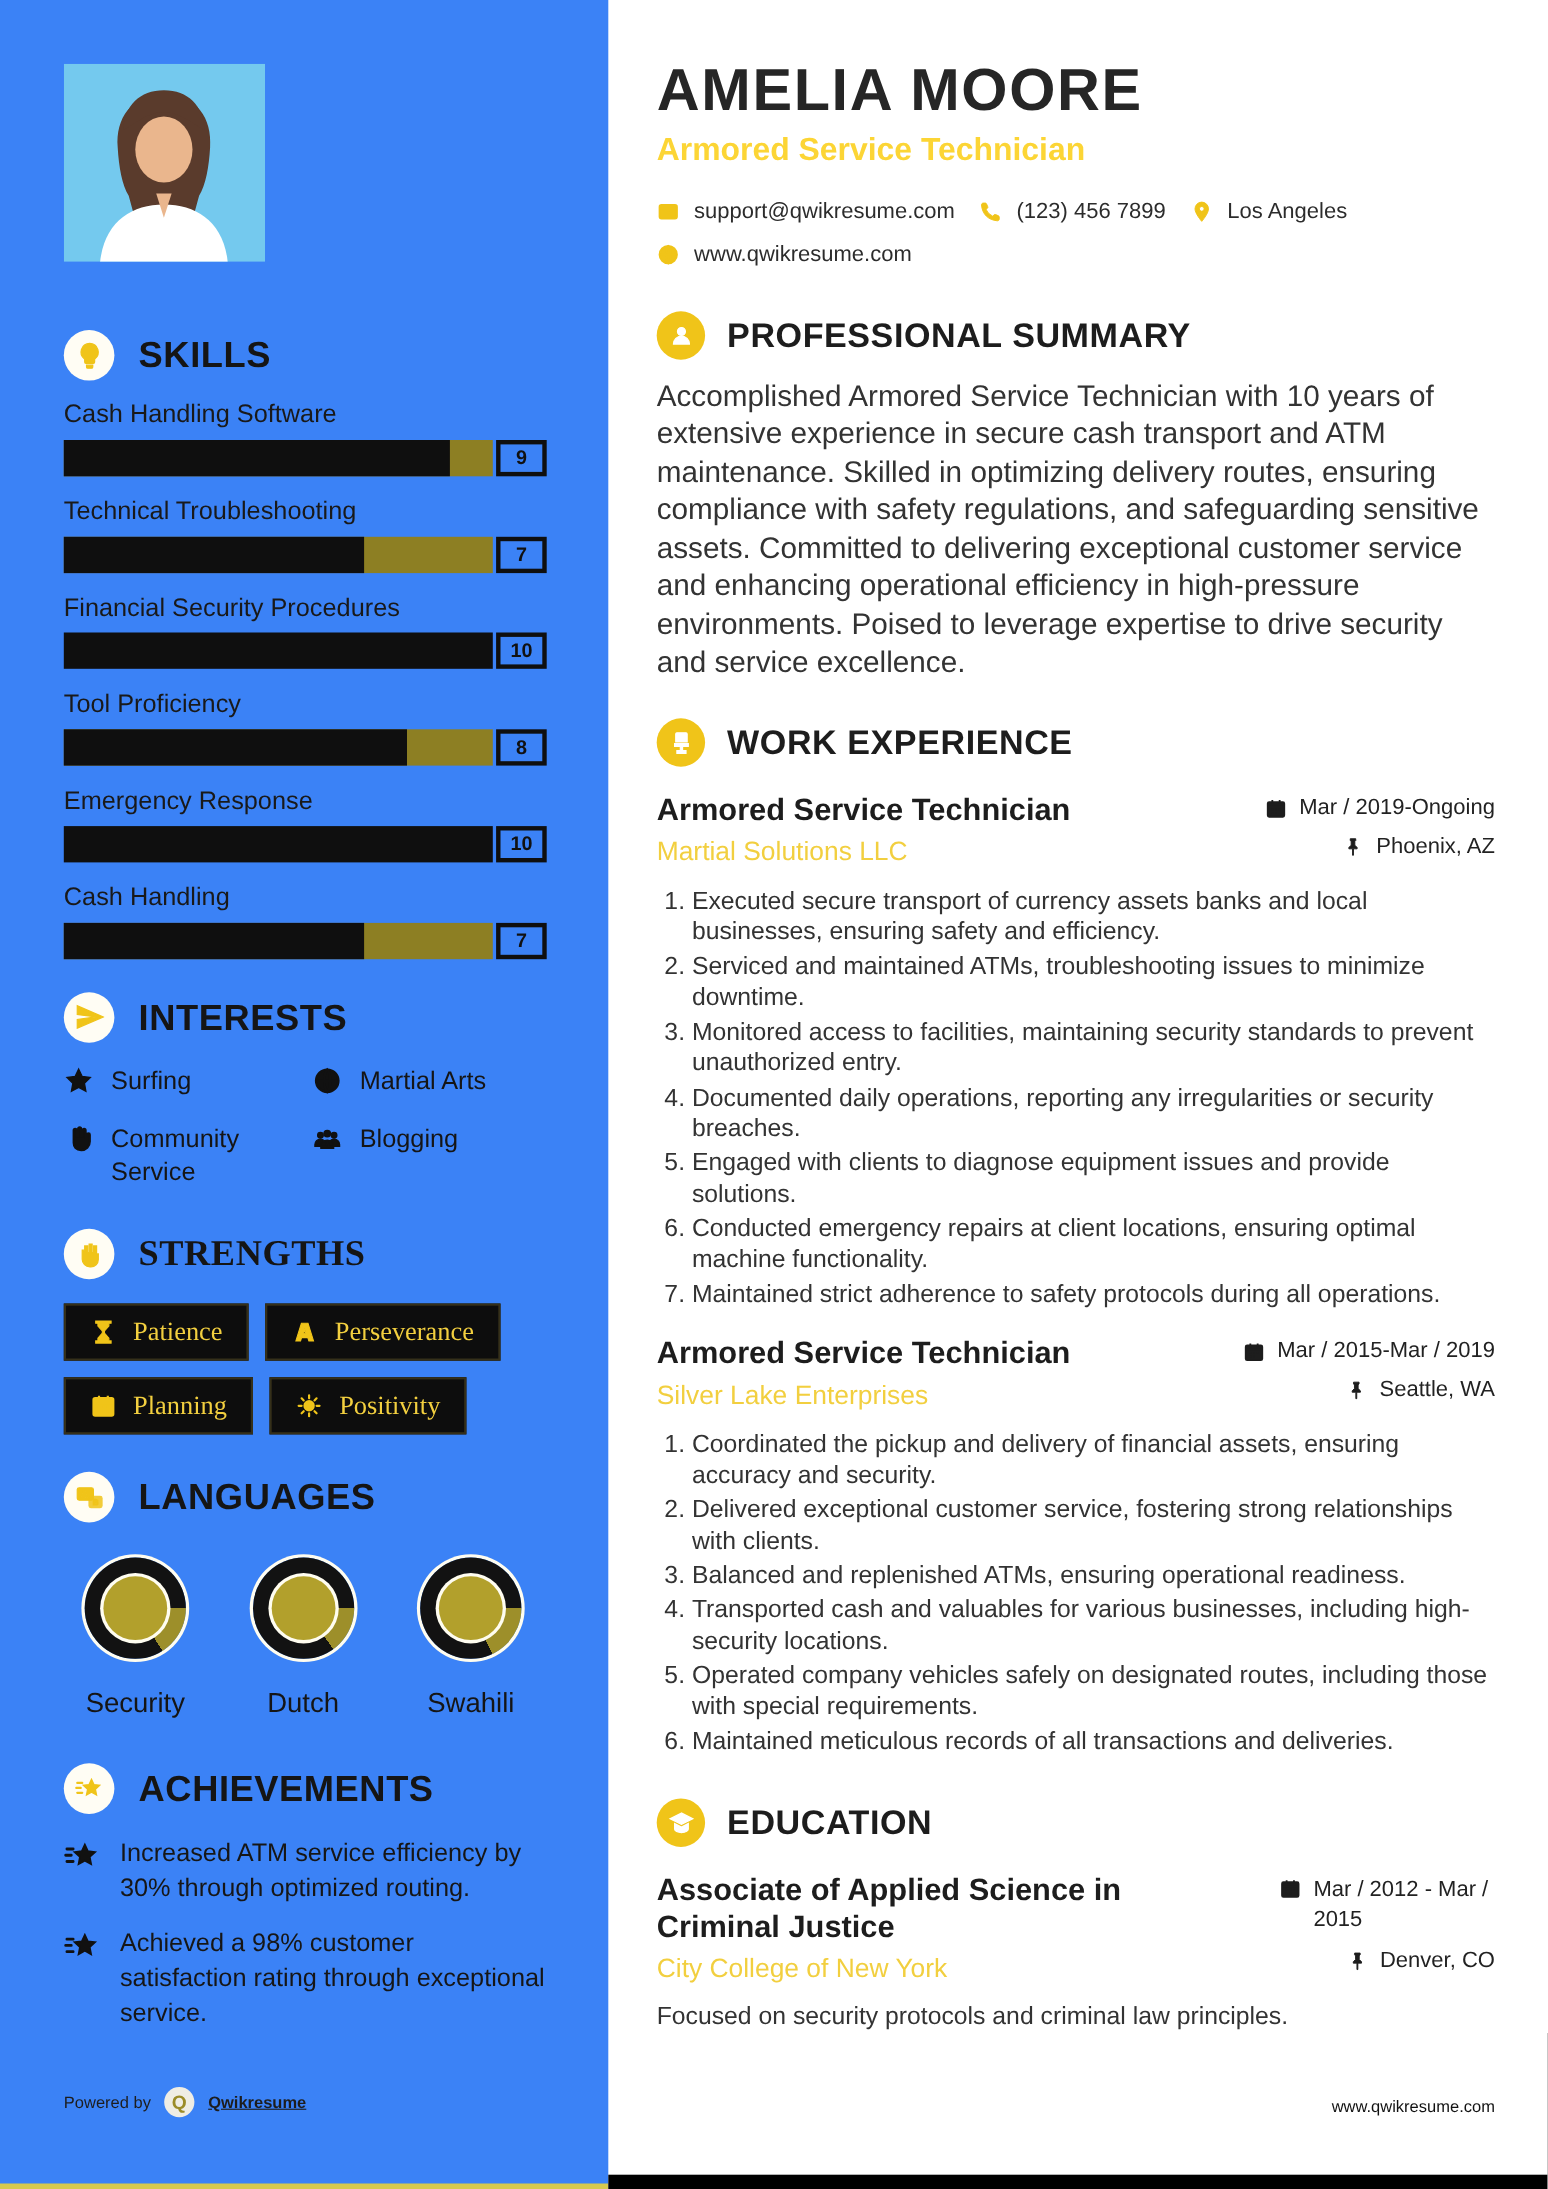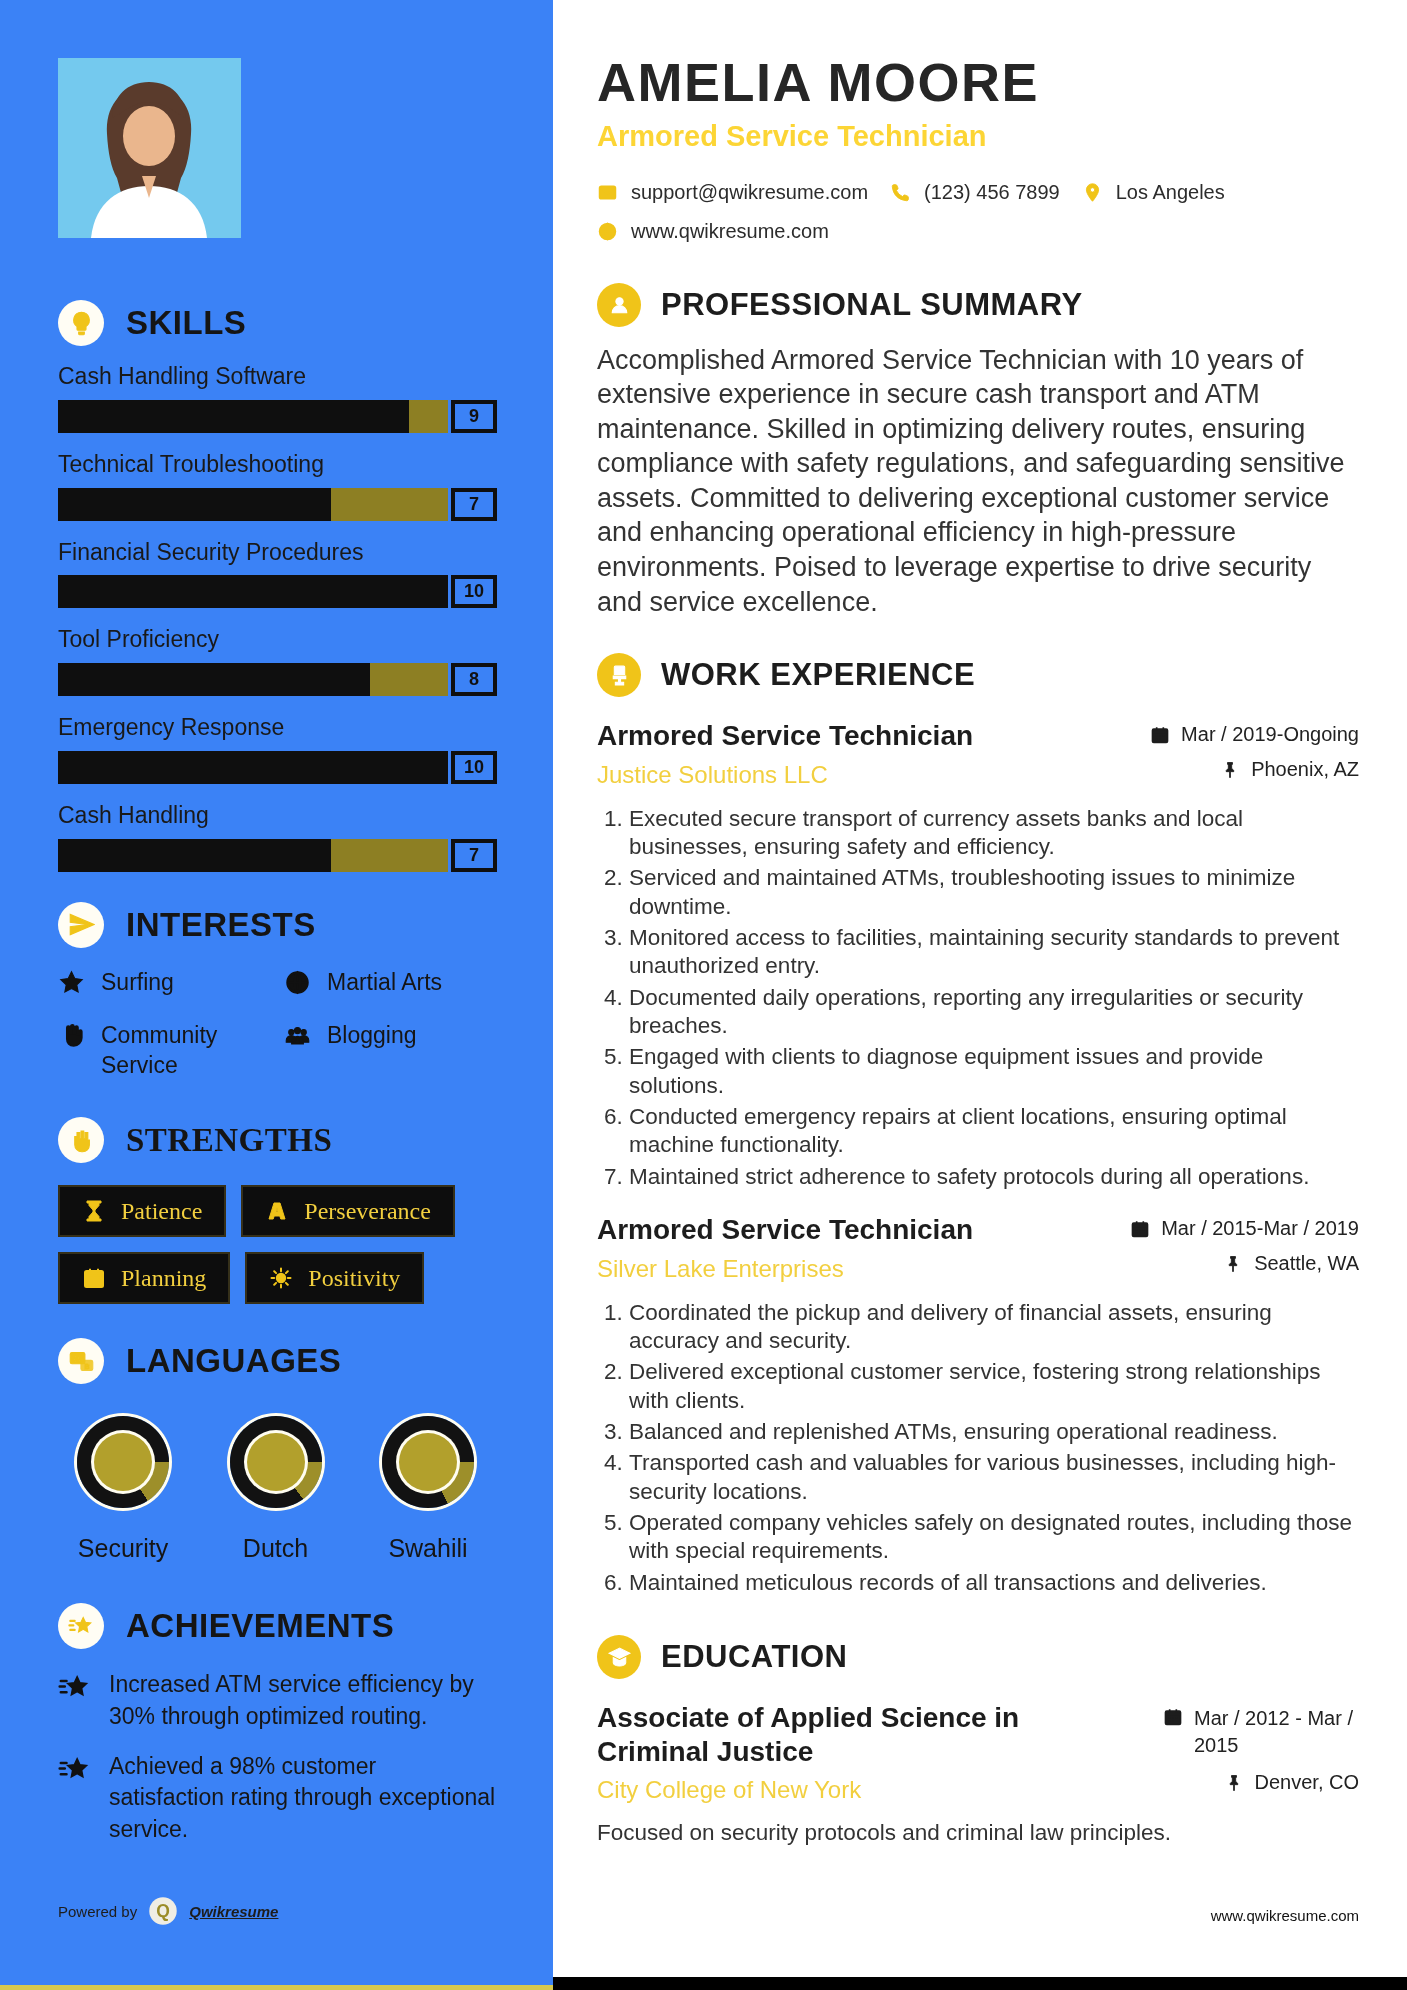--- a/index.html
+++ b/index.html
@@ -38,21 +38,21 @@
   .donut::after{content:"";position:absolute;inset:17px;border-radius:50%;background:#b2a02c;
                 box-shadow:0 0 0 3px #fffdf0;}
   .lang-label{margin-top:26px;font-size:25px;color:#151515;}
   .ach-list{margin-top:20px;}
   .ach-item{display:flex;gap:17px;margin-bottom:18px;}
   .ach-item svg{width:34px;height:34px;fill:#111;stroke:#111;flex-shrink:0;margin-top:2px;}
   .ach-text{font-size:23px;line-height:1.38;color:#161616;}
   .side-footer{position:absolute;left:58px;bottom:64px;display:flex;align-items:center;gap:11px;
                font-size:15px;color:#1d1d1d;}
   .q-logo{width:30px;height:30px;}
-  .brand-link{color:#1d1d1d;text-decoration:underline;font-weight:700;cursor:pointer;font-style:italic;}
+  .brand-link{color:#1d1d1d;text-decoration:underline;font-weight:700;cursor:pointer;}
   .side-bottom-line{position:absolute;left:0;right:0;bottom:0;height:5px;background:#d6c94f;}
   
   .main{flex:1;position:relative;padding:54px 48px 16px 44px;box-sizing:border-box;}
   .name{font-size:54px;font-weight:800;color:#262626;margin:0;letter-spacing:1.5px;line-height:1.05;}
   .subtitle{font-size:29px;font-weight:700;color:#fcd535;margin-top:9px;}
   .contacts{margin-top:28px;}
   .contact-row{display:flex;gap:22px;align-items:center;margin-bottom:16px;}
   .contact-item{display:flex;gap:13px;align-items:center;font-size:20px;color:#2c2c2c;cursor:pointer;}
   .contact-item svg{width:21px;height:21px;fill:#f0c419;stroke:#f0c419;flex-shrink:0;}
   .main-head{display:flex;align-items:center;gap:20px;}
@@ -364,21 +364,21 @@
               <path d="M8 3h8a1 1 0 0 1 1 1v7H7V4a1 1 0 0 1 1-1zM6 12.5h12V15h-5v3.5h3V21H8v-2.5h3V15H6z"></path>
             </svg>
         </span>
         <h2 class="main-title">WORK EXPERIENCE</h2>
       </div>
 
       <div>
         <div class="job-head">
           <div>
             <h3 class="job-title">Armored Service Technician</h3>
-            <div class="company">Justice Solutions LLC</div>
+            <div class="company">Martial Solutions LLC</div>
           </div>
           <div class="meta">
             <div class="meta-row">
               <svg viewBox="0 0 24 24" fill="none" stroke-width="2">
                   <rect x="3" y="5" width="18" height="16" rx="1.5"></rect>
                   <path d="M3 9.5h18M8 2.8v4M16 2.8v4M7 13h2M11 13h2M15 13h2M7 17h2M11 17h2"></path>
                 </svg>
               <span>Mar / 2019-Ongoing</span>
             </div>
             <div class="meta-row">

